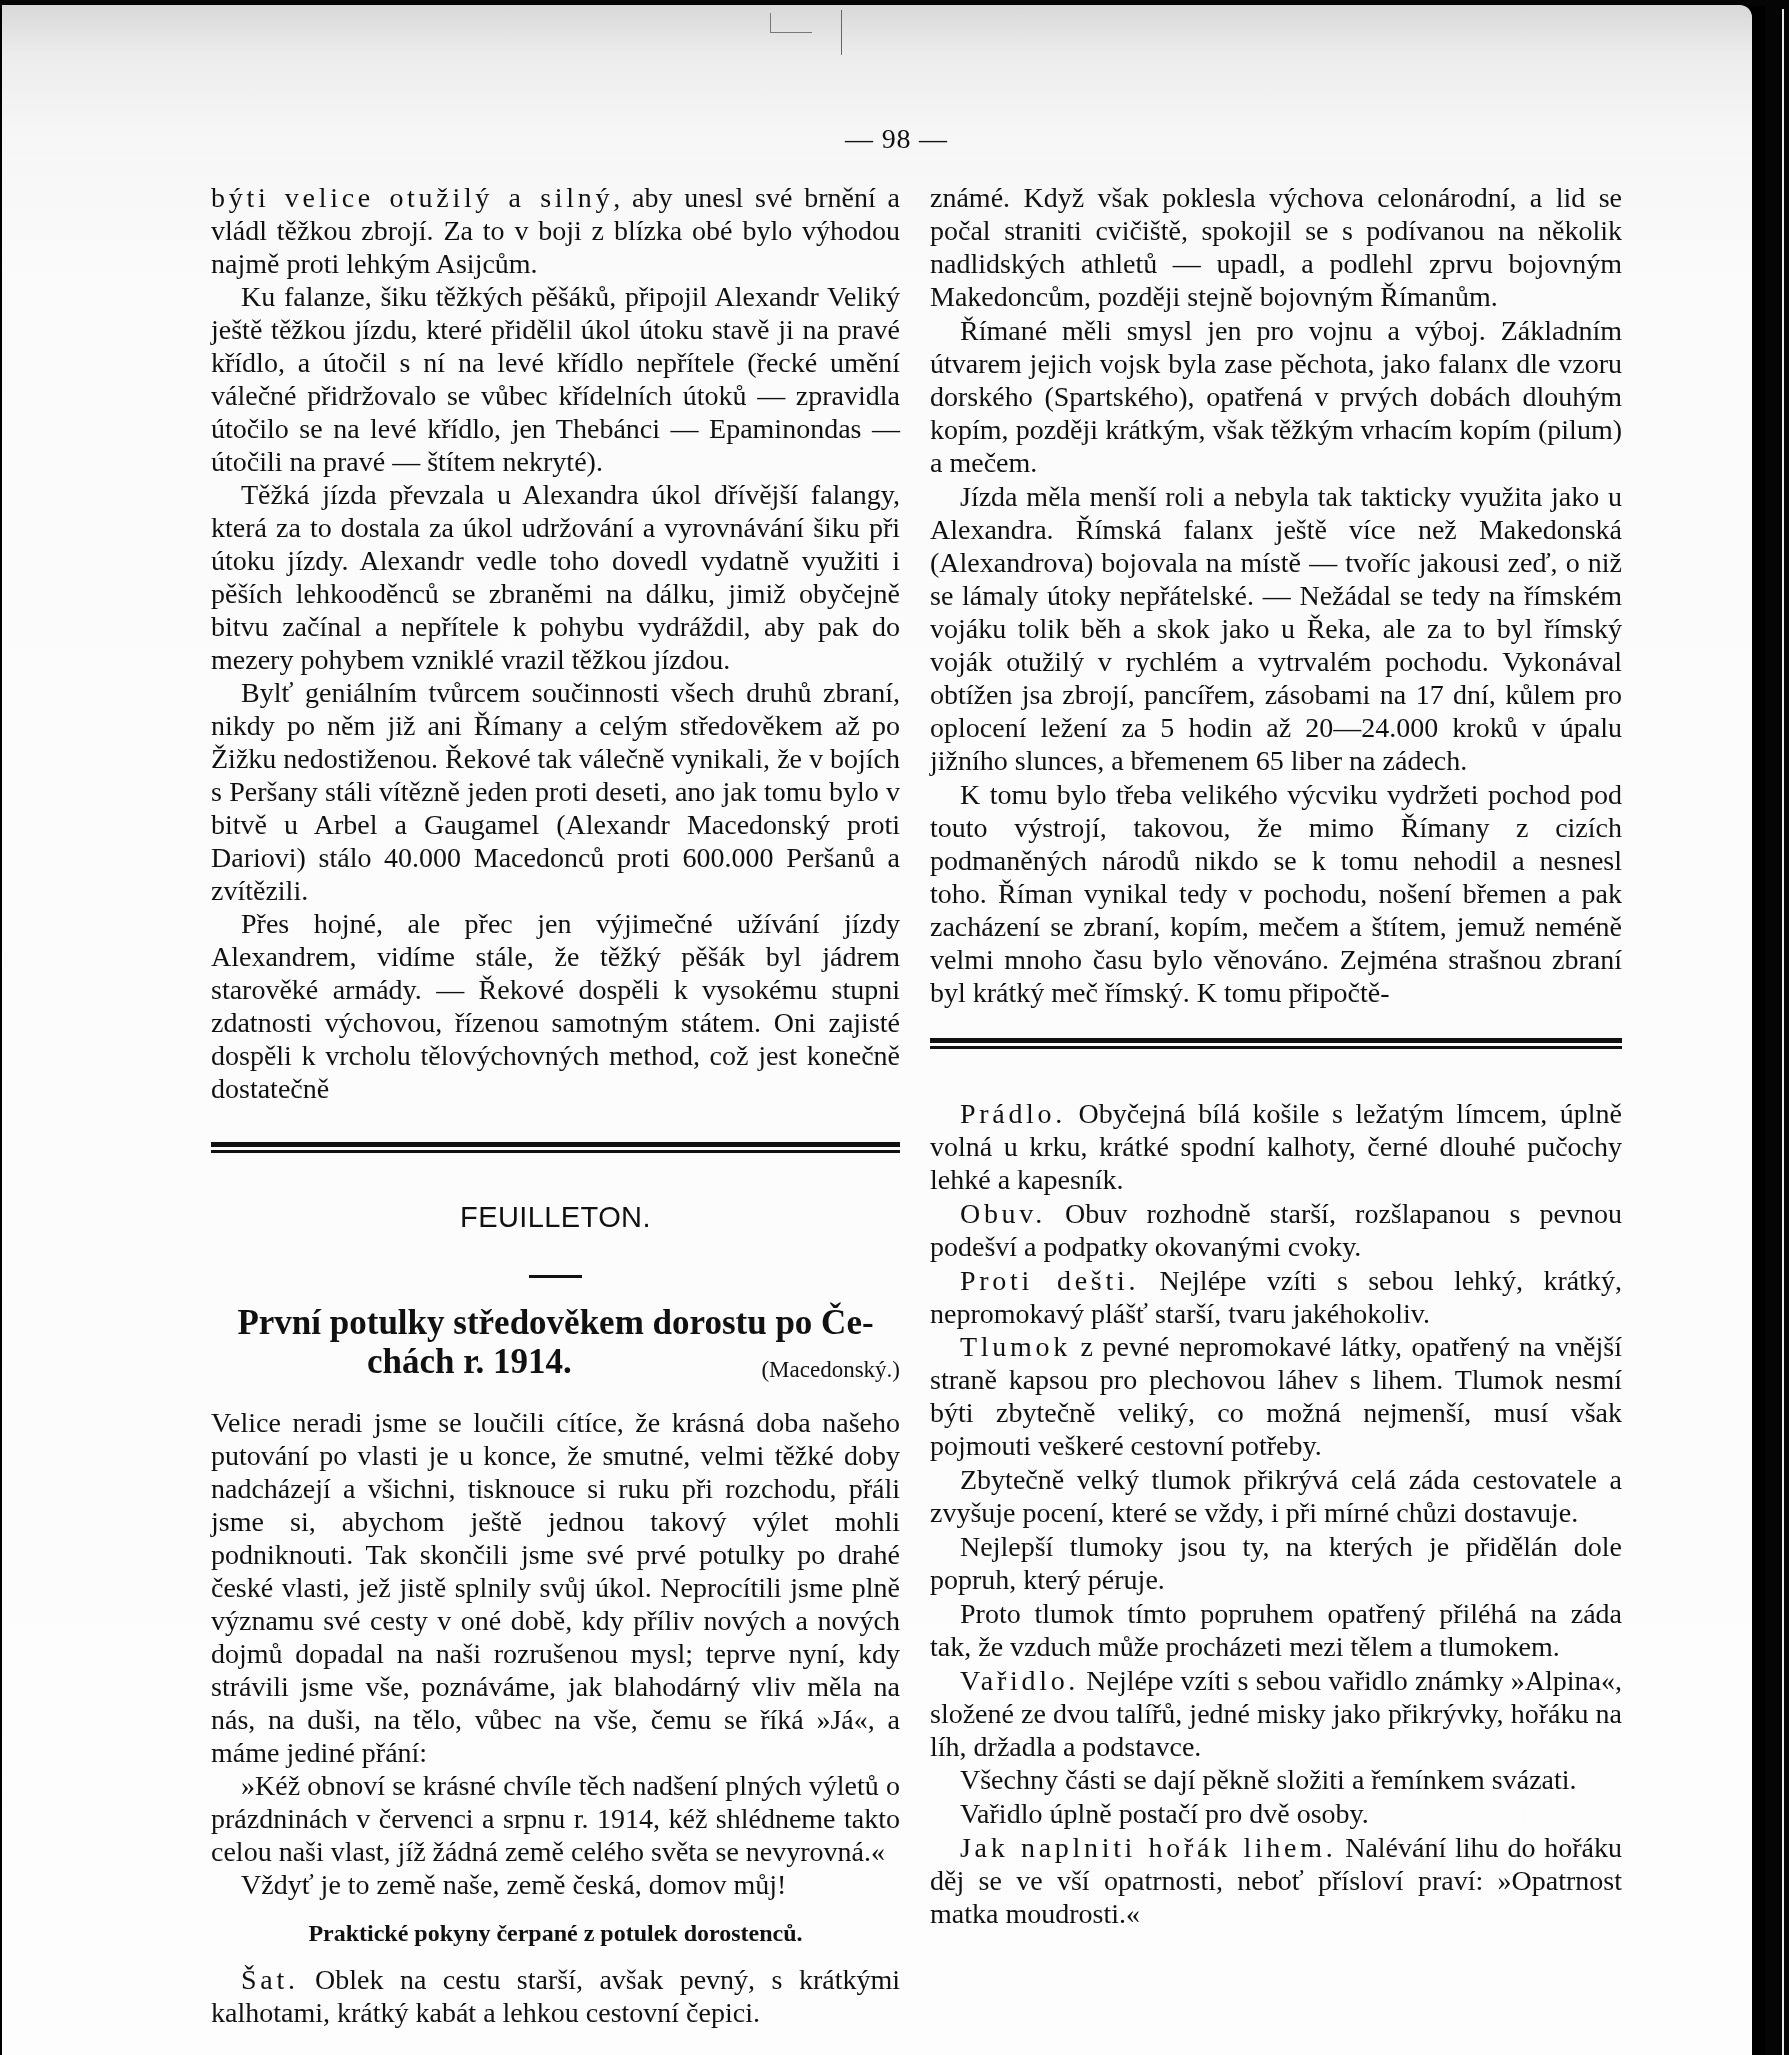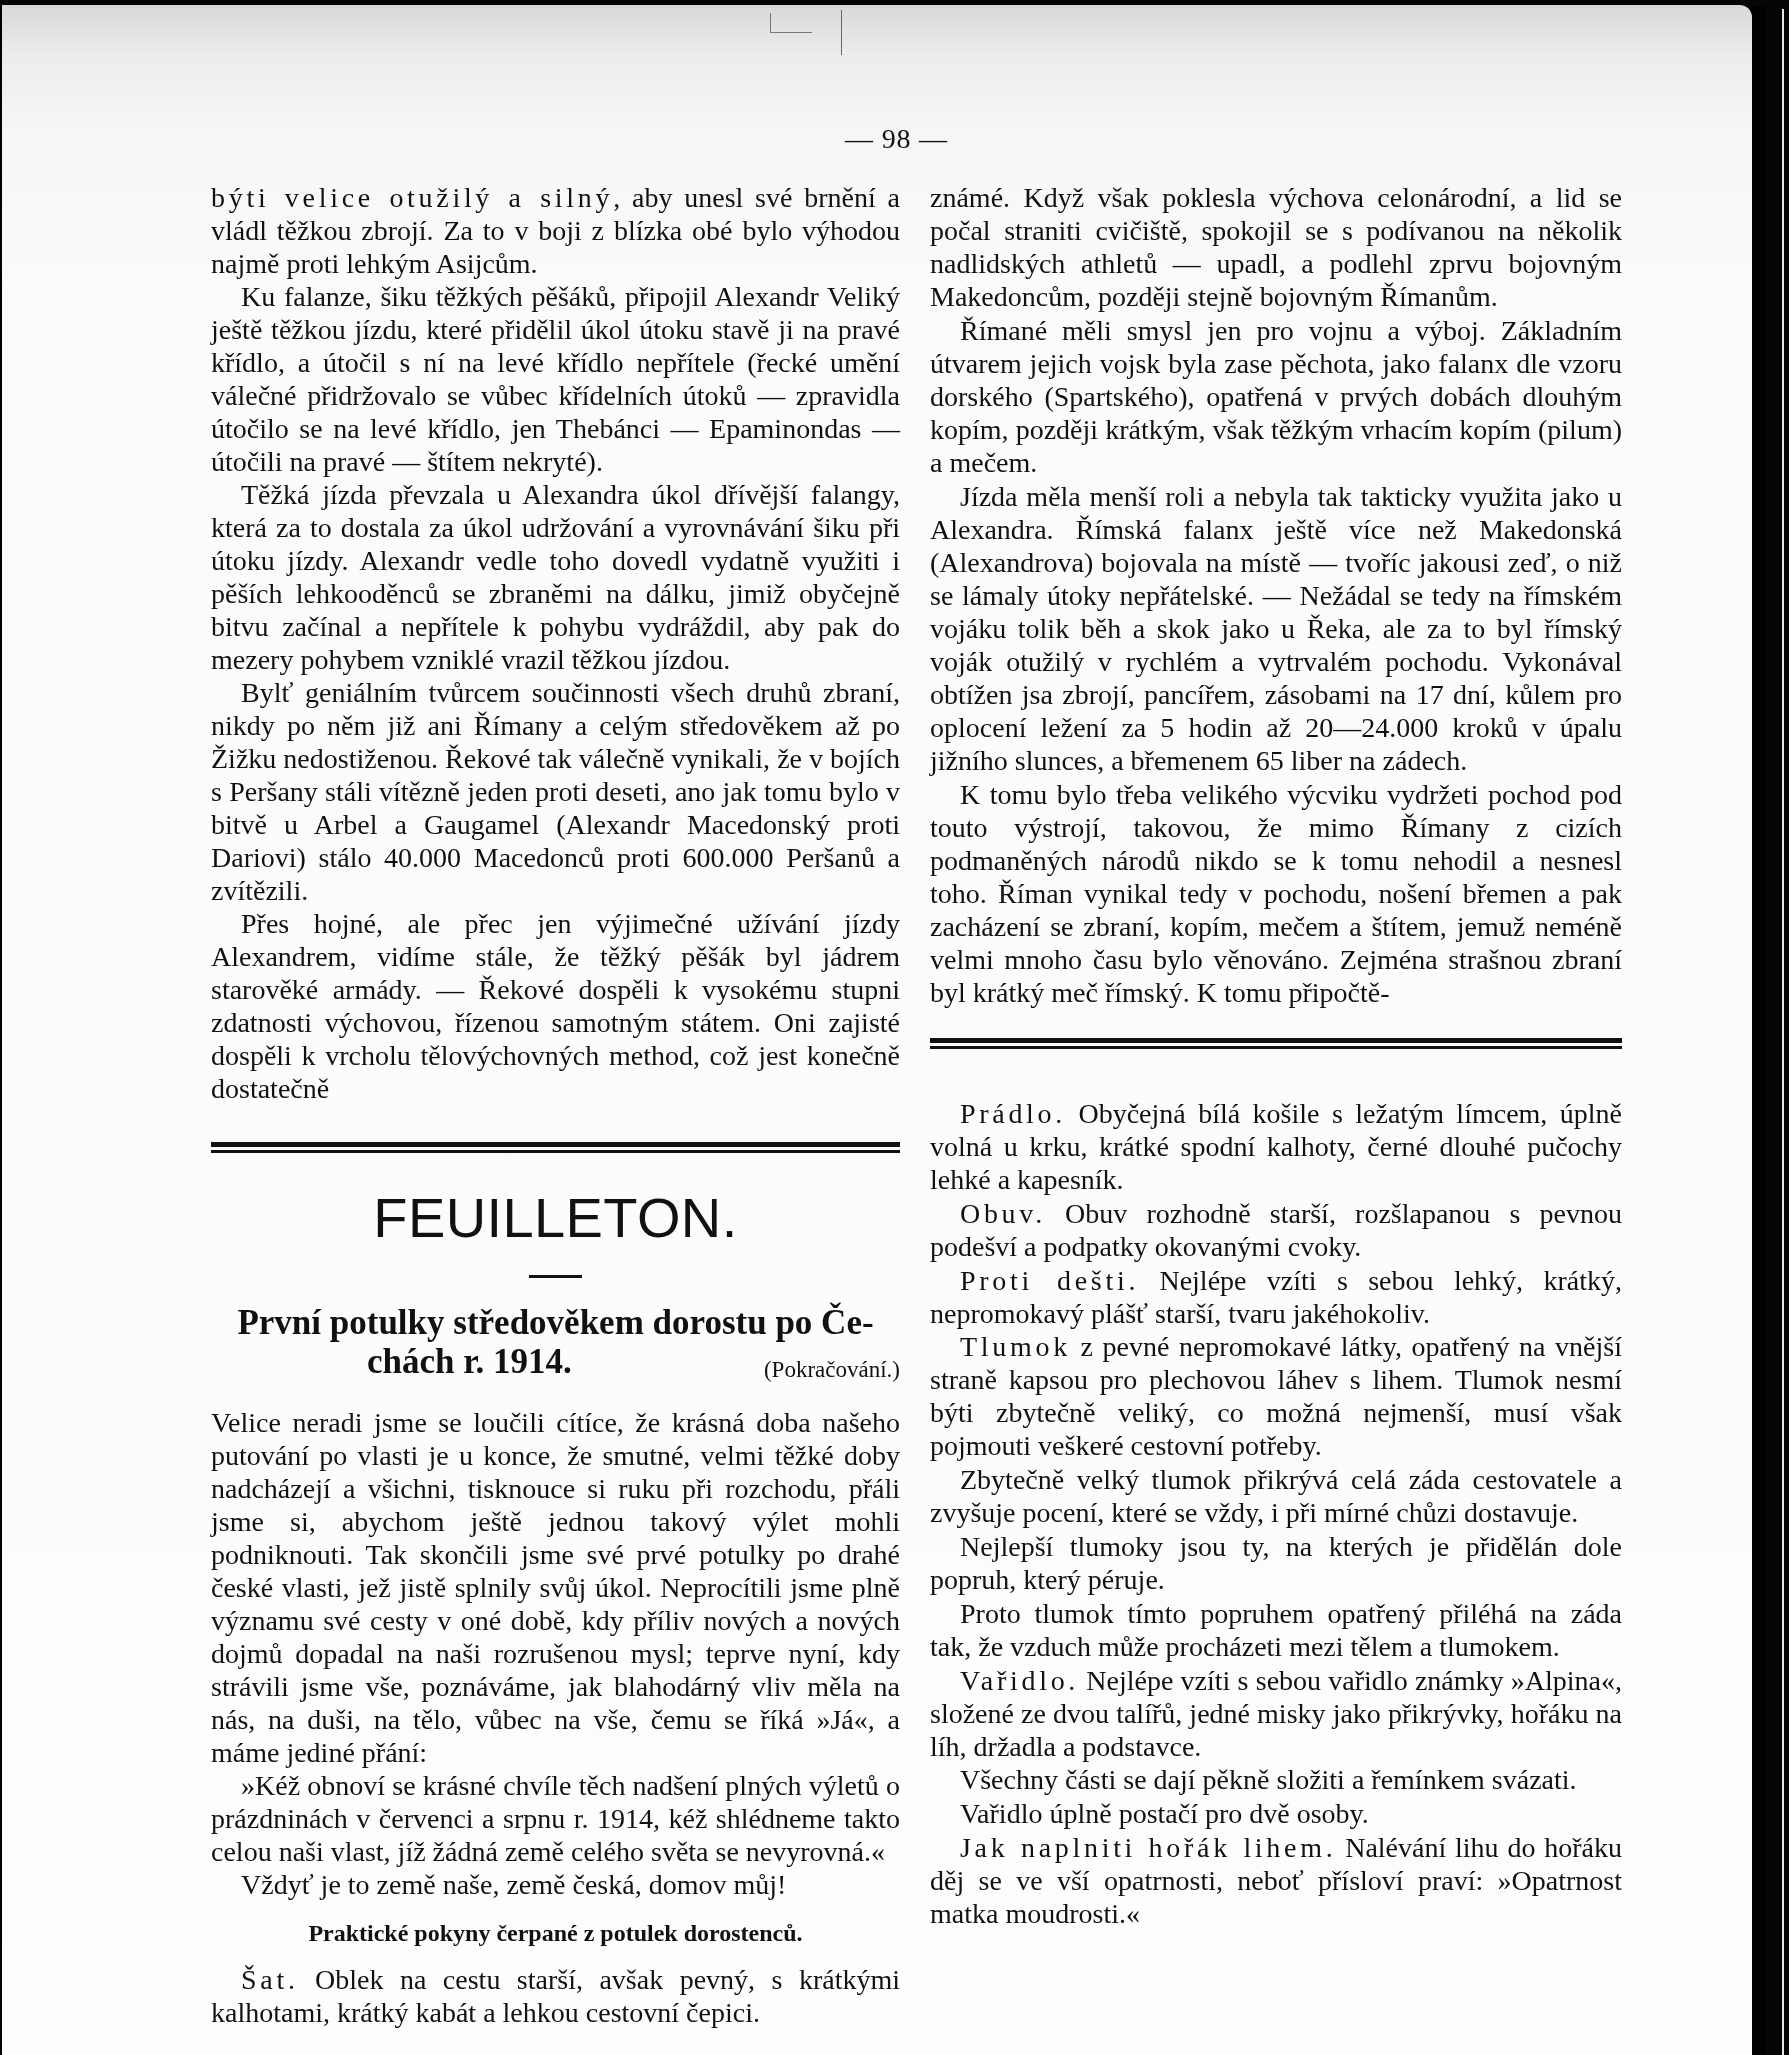--- a/index.html
+++ b/index.html
@@ -28,21 +28,21 @@
   .col.right { left: 930px; width: 692px; }
   .col p { margin: 0; text-indent: 30px; }
   .col p.noindent { text-indent: 0; }
   .col p.gap { margin-top: 1px; }
   .spaced { letter-spacing: 3.7px; }
   .double-rule { margin: 33px 0 0 0; height: 18px; position: relative; }
   .double-rule:before { content: ""; position: absolute; left: 0; right: 0; top: 4.1px; height: 5.3px; background: #111; }
   .double-rule:after { content: ""; position: absolute; left: 0; right: 0; top: 12.3px; height: 2.5px; background: #111; }
 
   .feuilleton-title {
-    text-align: center; font-family: "Liberation Sans", sans-serif; font-size: 56px; line-height: 49px;
+    text-align: center; font-family: "Liberation Sans", sans-serif; font-size: 29px; line-height: 49px;
     margin-top: 37px; color: #111; letter-spacing: 0.4px; text-indent: 0;
   }
   .short-rule { width: 53px; height: 2.9px; background: #111; margin: 33px auto 25px auto; }
   .article-title {
     font-family: "Liberation Serif", serif; font-weight: bold; font-size: 35px; line-height: 39px;
     text-align: center; color: #111;
   }
   .article-title .cont { font-weight: normal; font-size: 23px; float: right; margin-top: 8.2px; }
   .article-title .line2 { display: block; padding-left: 156px; text-align: left; }
   .section-head {
@@ -76,21 +76,21 @@
   <p>Bylť geniálním tvůrcem součinnosti všech druhů zbraní, nikdy po něm již ani Římany a celým středověkem až po Žižku nedostiženou. Řekové tak válečně vynikali, že v bojích s Peršany stáli vítězně jeden proti deseti, ano jak tomu bylo v bitvě u Arbel a Gaugamel (Alexandr Macedonský proti Dariovi) stálo 40.000 Macedonců proti 600.000 Peršanů a zvítězili.</p>
   <p>Přes hojné, ale přec jen výjimečné užívání jízdy Alexandrem, vidíme stále, že těžký pěšák byl jádrem starověké armády. — Řekové dospěli k vysokému stupni zdatnosti výchovou, řízenou samotným státem. Oni zajisté dospěli k vrcholu tělovýchovných method, což jest konečně dostatečně</p>
 
   <div class="double-rule"></div>
 
   <div class="feuilleton-title">FEUILLETON.</div>
   <div class="short-rule"></div>
 
   <div class="article-title">
     <span>První potulky středověkem dorostu po Če-</span>
-    <span class="line2"><span>chách r. 1914.</span><span class="cont">(Pokračování.)</span></span>
+    <span class="line2"><span>chách r. 1914.</span><span class="cont">(Macedonský.)</span></span>
   </div>
 
   <div class="feuilleton-body">
     <p class="noindent">Velice neradi jsme se loučili cítíce, že krásná doba našeho putování po vlasti je u konce, že smutné, velmi těžké doby nadcházejí a všichni, tisknouce si ruku při rozchodu, přáli jsme si, abychom ještě jednou takový výlet mohli podniknouti. Tak skončili jsme své prvé potulky po drahé české vlasti, jež jistě splnily svůj úkol. Neprocítili jsme plně významu své cesty v oné době, kdy příliv nových a nových dojmů dopadal na naši rozrušenou mysl; teprve nyní, kdy strávili jsme vše, poznáváme, jak blahodárný vliv měla na nás, na duši, na tělo, vůbec na vše, čemu se říká »Já«, a máme jediné přání:</p>
     <p>»Kéž obnoví se krásné chvíle těch nadšení plných výletů o prázdninách v červenci a srpnu r. 1914, kéž shlédneme takto celou naši vlast, jíž žádná země celého světa se nevyrovná.«</p>
     <p>Vždyť je to země naše, země česká, domov můj!</p>
     <div class="section-head">Praktické pokyny čerpané z potulek dorostenců.</div>
     <p><span class="spaced">Šat.</span><span> Oblek na cestu starší, avšak pevný, s krátkými kalhotami, krátký kabát a lehkou cestovní čepici.</span></p>
   </div>
 </div>

